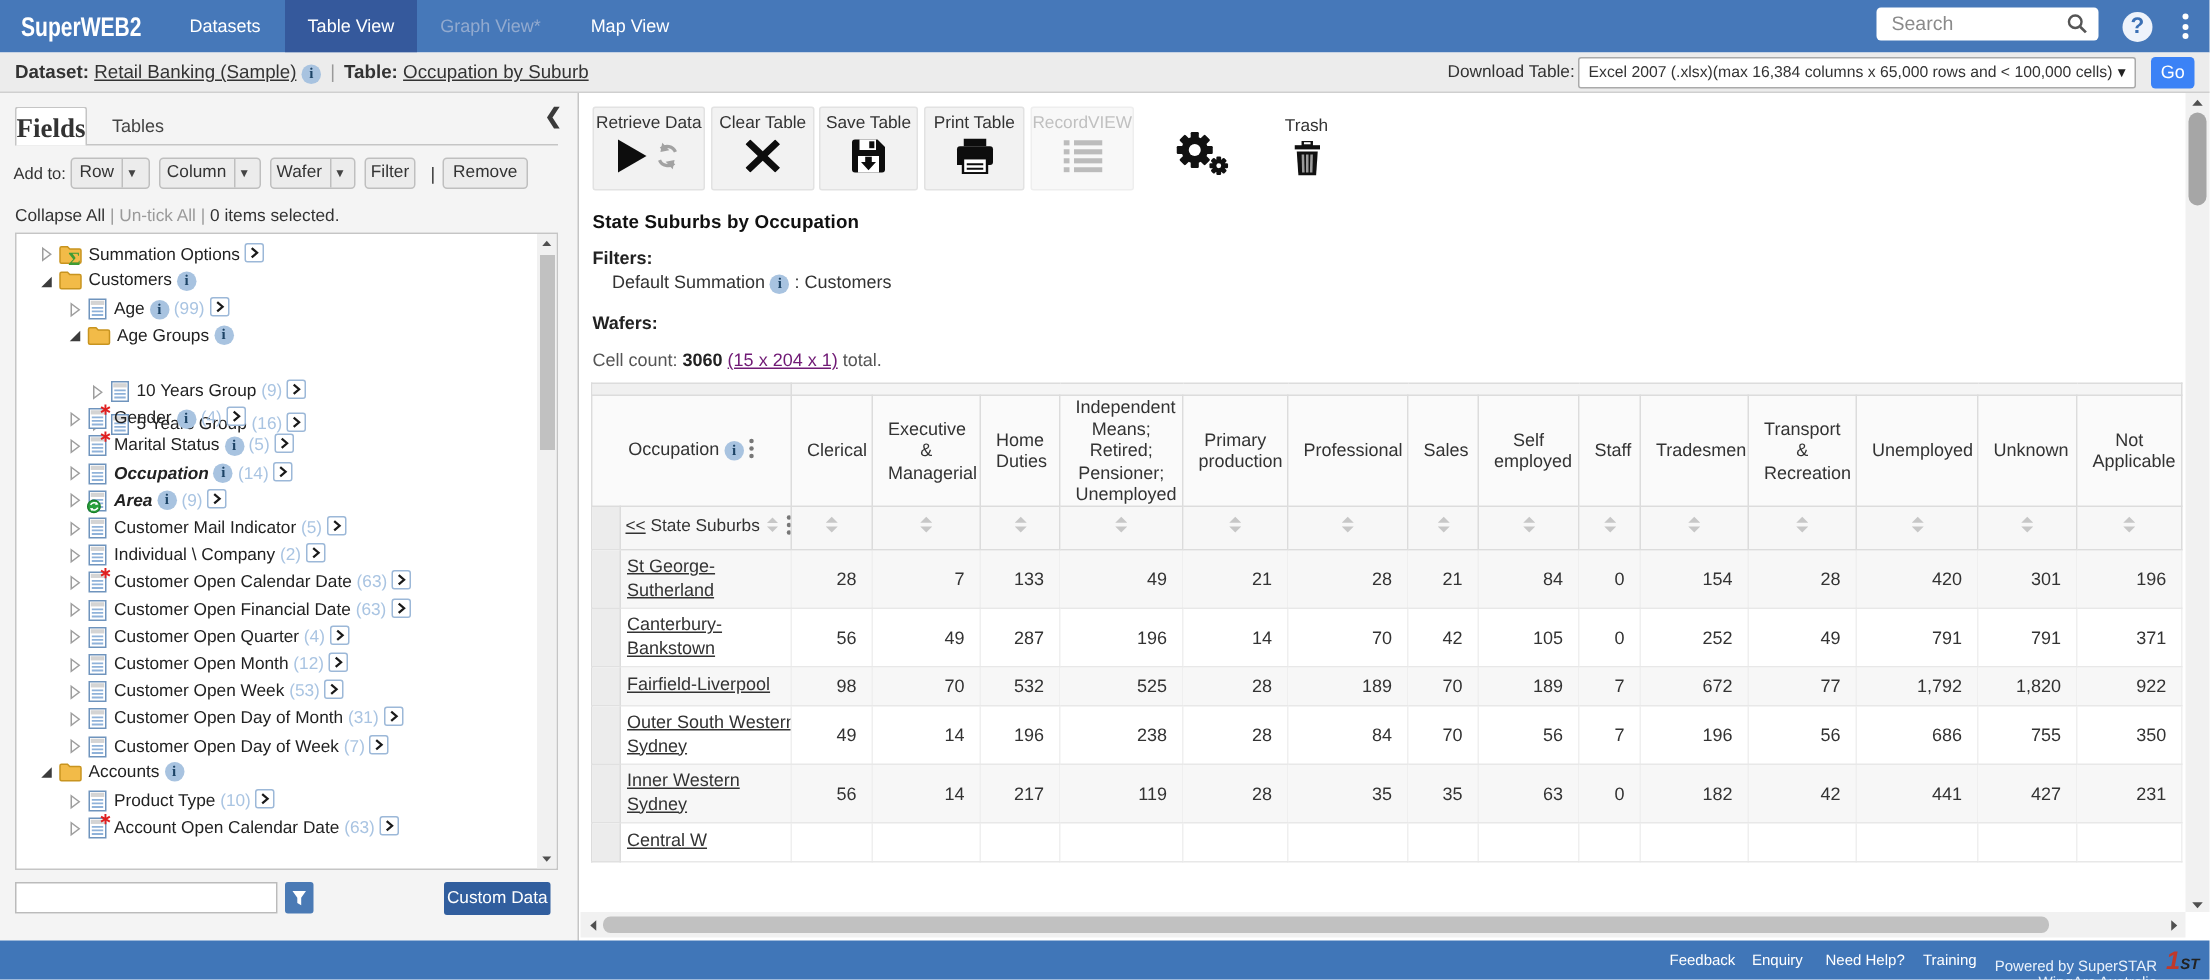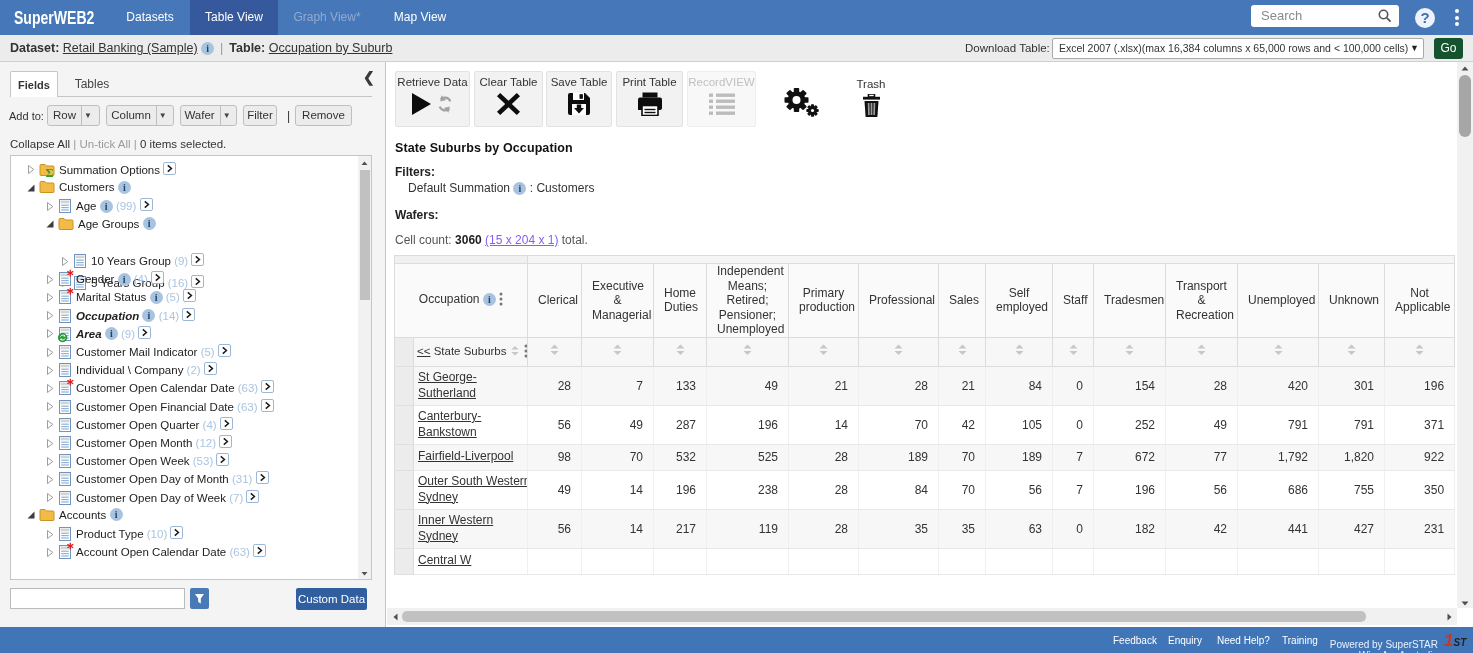--- a/index.html
+++ b/index.html
@@ -21,24 +21,24 @@
 .kebab div { width:4px; height:4px; border-radius:50%; background:#fff; margin-bottom:2.5px; }
 
 #subbar { position:absolute; left:0; top:35px; width:1473px; height:27px; background:#ececec; border-bottom:1px solid #cfcfcf; font-size:12.5px; color:#333; }
 #subbar .lft { position:absolute; left:10px; top:6px; }
 #subbar b { font-weight:bold; }
 .ulink { color:#333; text-decoration:underline; }
 .sep { color:#999; padding:0 6px; }
 #dl-label { position:absolute; left:965px; top:7px; font-size:11.5px; color:#333; }
 #dl-select { position:absolute; left:1052px; top:3px; width:372px; height:21px; background:#fff; border:1px solid #aaa; border-radius:2px; font-size:10.5px; color:#333; line-height:19px; padding-left:6px; white-space:nowrap; }
 #dl-select .arr { position:absolute; right:4px; top:0; font-size:9px; color:#222; }
-#go-btn { position:absolute; left:1434px; top:3px; width:29px; height:21px; background:#14532d; border-radius:3px; color:#fff; font-size:12px; text-align:center; line-height:21px; }
+#go-btn { position:absolute; left:1434px; top:3px; width:29px; height:21px; background:#3b82f6; border-radius:3px; color:#fff; font-size:12px; text-align:center; line-height:21px; }
 
 #sidebar { position:absolute; left:0; top:62px; width:386px; height:565px; background:#f4f4f4; border-right:1px solid #c5c5c5; }
-#tab-fields { position:absolute; left:10px; top:9px; width:48px; height:26px; background:#fff; border:1px solid #c5c5c5; border-bottom:none; border-radius:2px 2px 0 0; font-size:11px; font-weight:bold; color:#333; text-align:center; line-height:26px; z-index:2; }
+#tab-fields { position:absolute; left:10px; top:9px; width:48px; height:26px; background:#fff; border:1px solid #c5c5c5; border-bottom:none; border-radius:2px 2px 0 0; font-size:18px; font-weight:bold; color:#333; text-align:center; line-height:26px; z-index:2;font-family:Liberation Serif, serif; }
 #tab-tables { position:absolute; left:68px; top:9px; width:48px; height:26px; font-size:12px; color:#444; text-align:center; line-height:26px; }
 #tabline { position:absolute; left:10px; top:34px; width:362px; height:1px; background:#c5c5c5; }
 #collapse-arrow { position:absolute; left:363px; top:7px; font-size:14px; color:#3a3a3a; font-weight:bold; }
 #addto { position:absolute; left:9px; top:48px; font-size:11px; color:#333; }
 .sbtn { position:absolute; top:43px; height:21px; background:#ececec; border:1px solid #bfbfbf; border-radius:3px; font-size:11.5px; color:#333; text-align:center; line-height:19px; white-space:nowrap; }
 .sbtn .darr { font-size:8px; color:#444; padding:0 2px; border-left:1px solid #bfbfbf; margin-left:5px; height:19px; display:inline-block; line-height:19px; vertical-align:top; }
 #ticks { position:absolute; left:10px; top:76px; font-size:11.5px; color:#333; }
 #ticks .gray { color:#9a9a9a; }
 #treebox { position:absolute; left:10px; top:93px; width:362px; height:425px; background:#fff; border:1px solid #c5c5c5; overflow:hidden; }
 .trow { position:absolute; left:0; height:18px; font-size:11.5px; color:#222; white-space:nowrap; }
@@ -55,21 +55,21 @@
 .tbtn { position:absolute; top:9px; height:56px; background:#f2f2f2; border:1px solid #e2e2e2; border-radius:2px; text-align:center; }
 .tbtn .lbl { font-size:11.5px; color:#333; margin-top:4px; white-space:nowrap; }
 .tbtn.dis { background:#f8f8f8; border-color:#eee; }
 .tbtn.dis .lbl { color:#c0c0c0; }
 #title { position:absolute; left:8px; top:79px; font-size:12.5px; font-weight:bold; color:#111; letter-spacing:0.1px; }
 #filters-l { position:absolute; left:8px; top:103px; font-size:12px; font-weight:bold; color:#222; }
 #filters-v { position:absolute; left:21px; top:119px; font-size:12px; color:#333; }
 #wafers-l { position:absolute; left:8px; top:146px; font-size:12px; font-weight:bold; color:#222; }
 #cellcount { position:absolute; left:8px; top:171px; font-size:12px; color:#555; }
 #cellcount b { color:#222; }
-#cellcount .lnk { color:#8b5cf6; text-decoration:underline; }
+#cellcount .lnk { color:#701a75; text-decoration:underline; }
 
 #dtable { position:absolute; left:7px; top:193px; width:1062px; }
 table { border-collapse:collapse; table-layout:fixed; width:1061px; font-size:12px; color:#333; }
 td,th { border:1px solid #dcdcdc; padding:0 10px; font-weight:normal; overflow:hidden; }
 tr.data td { border-color:#e8e8e8 #efefef; }
 tr.data td.gutter, tr.sortrow td.gutter { border-color:#e0e0e0 #dcdcdc; }
 tr.toprow td { height:8px; padding:0; }
 td.occ-head { background:#f0f0f0; text-align:right; }
 tr.colhead td { background:#fafafa; text-align:center; height:73px; line-height:14.5px; }
 tr.sortrow td { height:29px; background:#f7f7f7; text-align:center; white-space:nowrap; }

